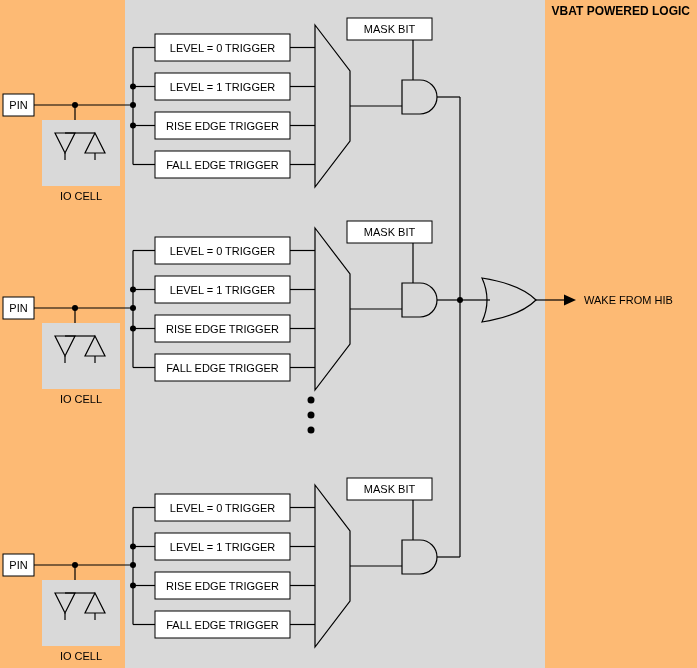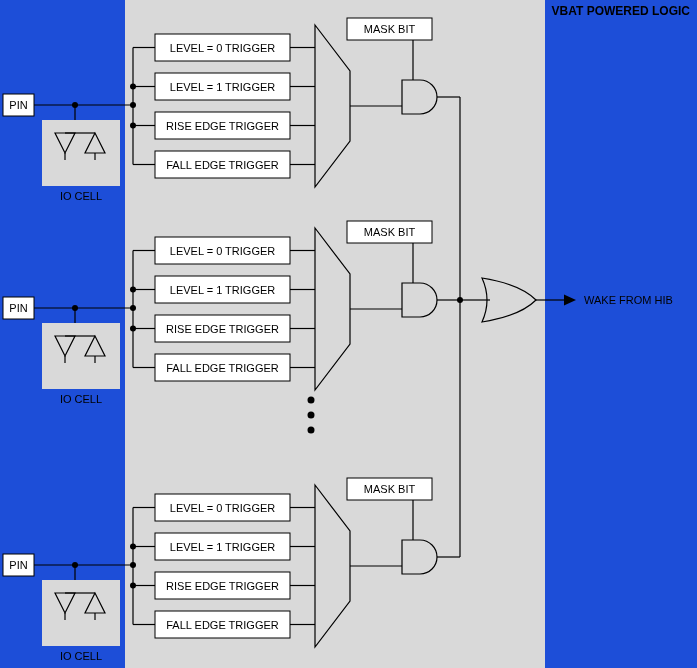--- a/index.html
+++ b/index.html
@@ -1,16 +1,16 @@
 <!DOCTYPE html>
 <html><head>
 <meta charset="utf-8">
 <style>
   html, body { margin: 0; padding: 0; background: #ffffff; }
-  .stage { position: relative; width: 697px; height: 668px; background: #1d4ed8; }
+  .stage { position: relative; width: 697px; height: 668px; background: #fdba74; }
   svg { display: block; }
   .region   { fill: #d9d9d9; stroke: none; }
   .box      { fill: #ffffff; stroke: #000000; stroke-width: 1; }
   .iobox    { fill: #d9d9d9; stroke: none; }
   .wire     { stroke: #000000; stroke-width: 1.2; fill: none; }
   .shape    { stroke: #000000; stroke-width: 1.2; fill: none; }
   .dot      { fill: #000000; stroke: none; }
   .arrowhead{ fill: #000000; stroke: none; }
   .label    { font: 11px "Liberation Sans", sans-serif; fill: #000000; }
   .title    { font: bold 12px "Liberation Sans", sans-serif; fill: #000000; }

